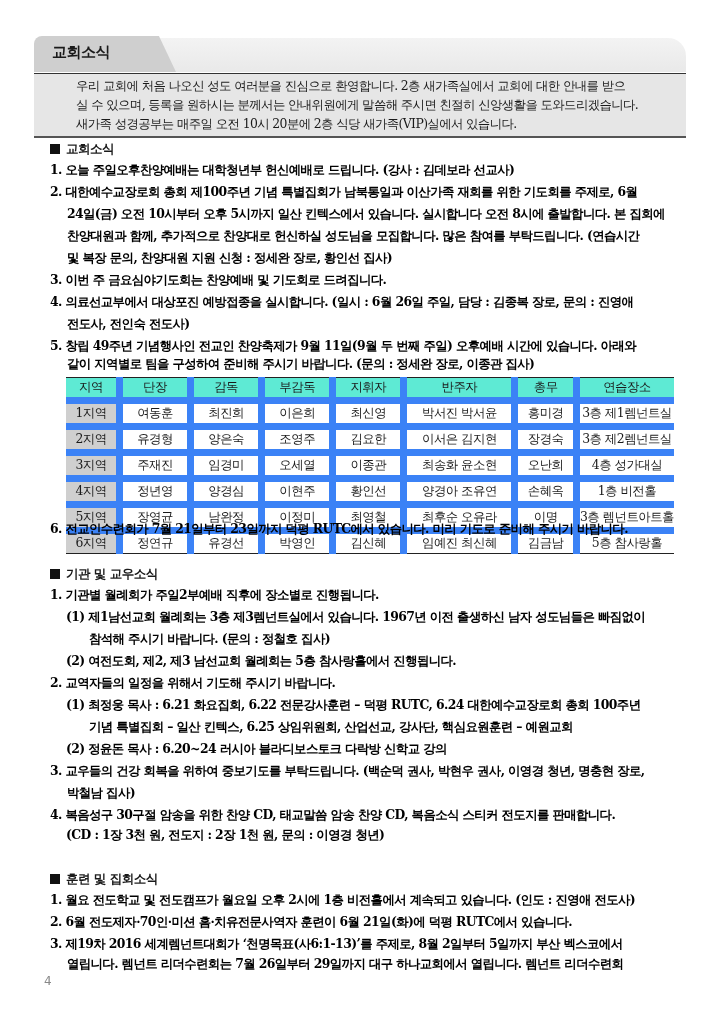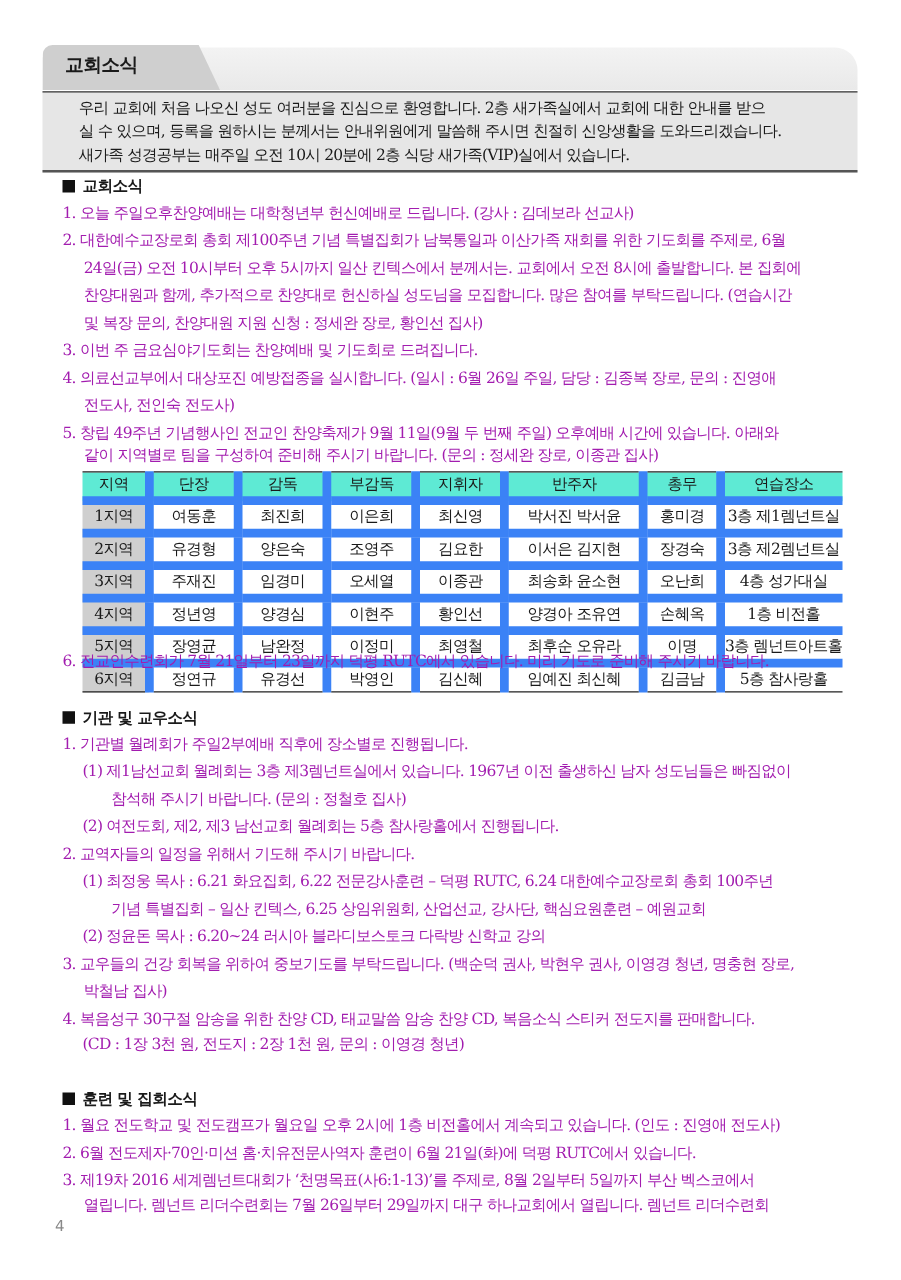--- a/index.html
+++ b/index.html
@@ -29,36 +29,36 @@
   }
 
   
   .intro {
     position: absolute; left: 34px; top: 73px; width: 652px; height: 62px;
     background: #e6e6e6;
     border-top: 1.5px solid #333;
     border-bottom: 2px solid #555;
   }
   .intro-line {
-    position: absolute; left: 29px; font-size: 12.4px; letter-spacing: -0.6px;
+    position: absolute; left: 42px; font-size: 12.4px; letter-spacing: -0.6px;
     white-space: nowrap; color: #1a1a1a;
   }
 
   .section-head {
     position: absolute; left: 50px;
     font-family: "DejaVu Sans", "Liberation Sans", sans-serif;
     font-weight: bold; font-size: 12.5px; letter-spacing: -0.5px; white-space: nowrap;
   }
   .section-head .sq {
     display: inline-block; width: 10px; height: 10px; background: #111;
     margin-right: 6px; vertical-align: -1px;
   }
   .line {
     position: absolute; font-size: 12.4px; letter-spacing: -0.6px;
-    white-space: nowrap; color: #a21caf;
+    white-space: nowrap; color: #000000; font-weight: bold;
   }
 
   
   .tbl {
     position: absolute; left: 66px; top: 377px; width: 608px;
     border-collapse: collapse; font-size: 12.4px; letter-spacing: -0.5px;
   }
   .tbl td, .tbl th {
     border: 7px solid #3b82f6; height: 19px; padding: 0; text-align: center;
     font-weight: normal; white-space: nowrap;
@@ -89,21 +89,21 @@
     <div class="intro-line" style="top:4px">우리 교회에 처음 나오신 성도 여러분을 진심으로 환영합니다. 2층 새가족실에서 교회에 대한 안내를 받으</div>
     <div class="intro-line" style="top:23px">실 수 있으며, 등록을 원하시는 분께서는 안내위원에게 말씀해 주시면 친절히 신앙생활을 도와드리겠습니다.</div>
     <div class="intro-line" style="top:42px">새가족 성경공부는 매주일 오전 10시 20분에 2층 식당 새가족(VIP)실에서 있습니다.</div>
   </div>
 
   <div class="section-head" style="top:141px">
     <span class="sq"></span><span>교회소식</span>
   </div>
   <div class="line" style="left:50px;top:162px">1. 오늘 주일오후찬양예배는 대학청년부 헌신예배로 드립니다. (강사 : 김데보라 선교사)</div>
   <div class="line" style="left:50px;top:184px">2. 대한예수교장로회 총회 제100주년 기념 특별집회가 남북통일과 이산가족 재회를 위한 기도회를 주제로, 6월</div>
-  <div class="line" style="left:67px;top:206px">24일(금) 오전 10시부터 오후 5시까지 일산 킨텍스에서 분께서는. 교회에서 오전 8시에 출발합니다. 본 집회에</div>
+  <div class="line" style="left:67px;top:206px">24일(금) 오전 10시부터 오후 5시까지 일산 킨텍스에서 있습니다. 실시합니다 오전 8시에 출발합니다. 본 집회에</div>
   <div class="line" style="left:67px;top:250px">및 복장 문의, 찬양대원 지원 신청 : 정세완 장로, 황인선 집사)</div>
   <div class="line" style="left:67px;top:228px">찬양대원과 함께, 추가적으로 찬양대로 헌신하실 성도님을 모집합니다. 많은 참여를 부탁드립니다. (연습시간</div>
   <div class="line" style="left:50px;top:272px">3. 이번 주 금요심야기도회는 찬양예배 및 기도회로 드려집니다.</div>
   <div class="line" style="left:50px;top:294px">4. 의료선교부에서 대상포진 예방접종을 실시합니다. (일시 : 6월 26일 주일, 담당 : 김종복 장로, 문의 : 진영애</div>
   <div class="line" style="left:67px;top:316px">전도사, 전인숙 전도사)</div>
   <div class="line" style="left:50px;top:338px">5. 창립 49주년 기념행사인 전교인 찬양축제가 9월 11일(9월 두 번째 주일) 오후예배 시간에 있습니다. 아래와</div>
   <div class="line" style="left:67px;top:356px">같이 지역별로 팀을 구성하여 준비해 주시기 바랍니다. (문의 : 정세완 장로, 이종관 집사)</div>
 
   <table class="tbl">
     <colgroup>

